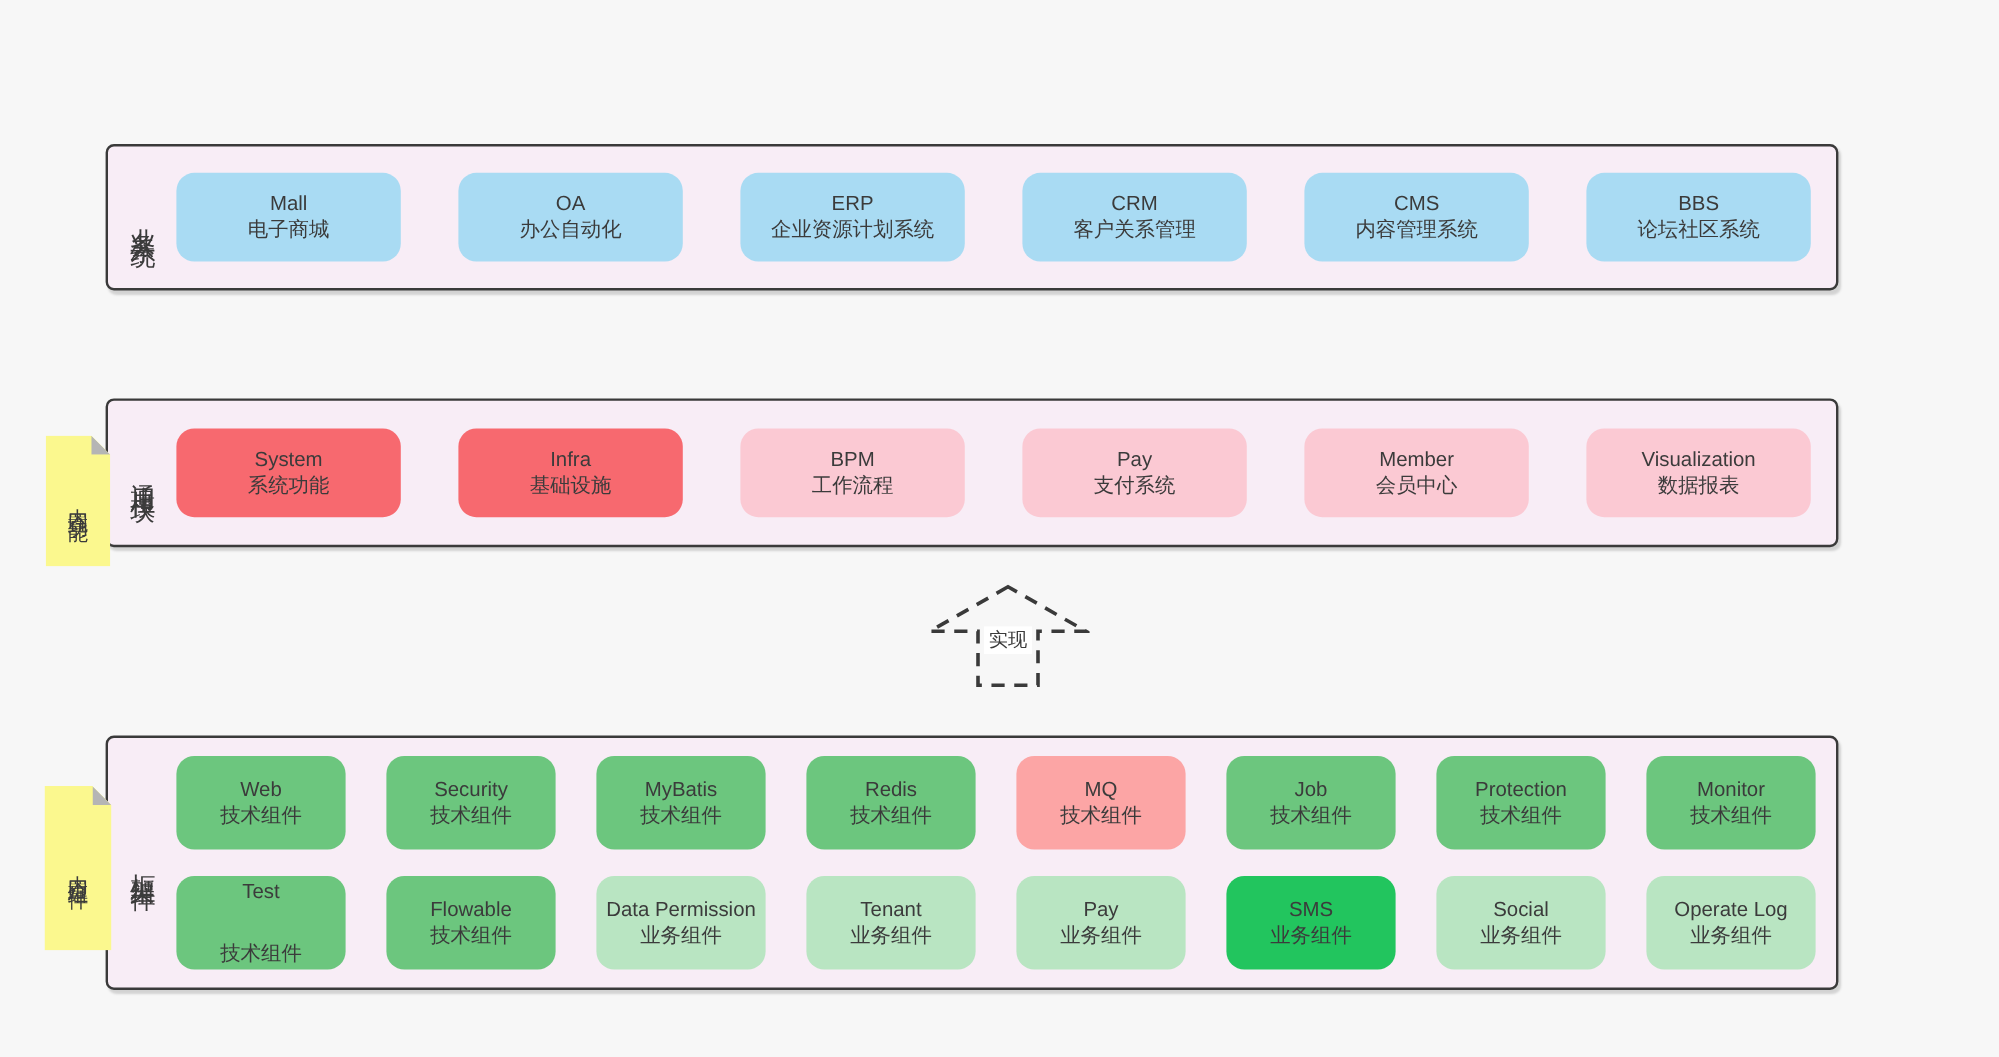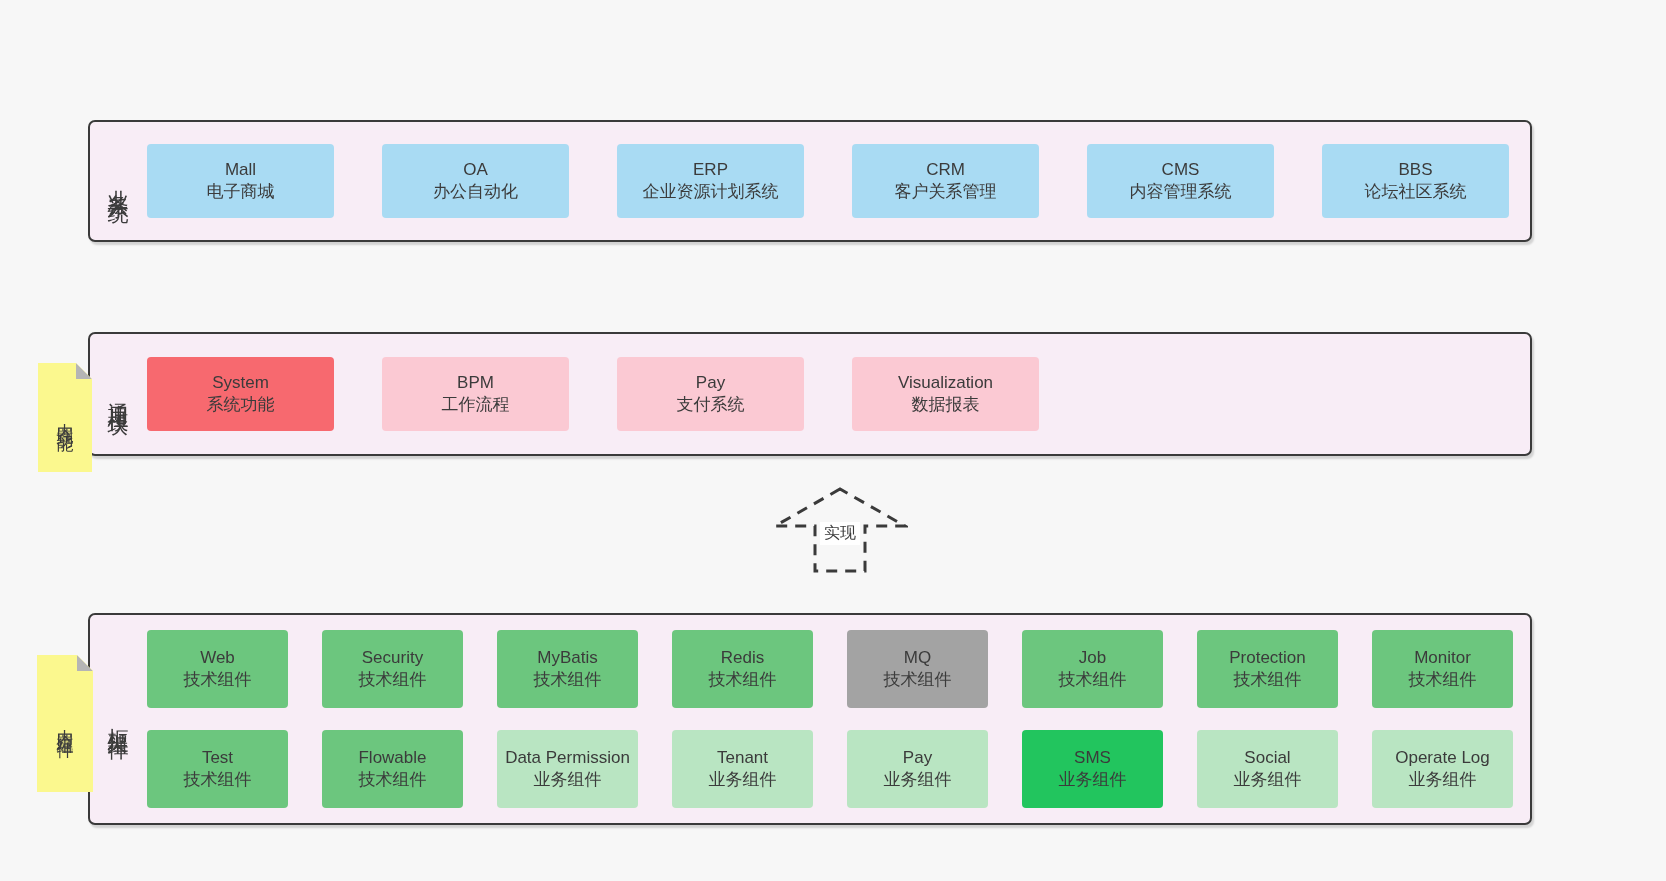--- a/index.html
+++ b/index.html
@@ -30,21 +30,21 @@
   .band-rows {
     position:absolute; left:57px; right:20px; top:0; bottom:0;
     display:flex; flex-direction:column; justify-content:center; gap:22px;
   }
   .box-row { display:flex; }
   .band--six  .box-row { gap:48px; }
   .band--eight .box-row { gap:34px; }
 
   .box {
     display:flex; flex-direction:column; align-items:center; justify-content:center;
-    border-radius:4px; text-align:center; line-height:1.32; font-size:17px;
+    border-radius:15px; text-align:center; line-height:1.32; font-size:17px;
     color:#3b3b3b; flex:none; padding:2px;
     box-sizing:border-box;
   }
   .band--six  .box { width:187px; height:74px; }
   .band--eight .box { width:141px; height:78px; }
 
   
   .note {
     position:absolute; z-index:5; background:#fbf88e;
     clip-path:polygon(0 0, calc(100% - 16px) 0, 100% 16px, 100% 100%, 0 100%);
@@ -111,27 +111,35 @@
 
 
   <section class="band band--six" id="band1">
     <div class="band-label">通用模块</div>
     <div class="band-rows">
         <div class="box-row">
           <div class="box" style="background: rgb(247, 105, 111);">
             <div>System</div>
             <div>系统功能</div>
           </div>
+          <div class="box" style="background: rgb(247, 105, 111);">
+            <div>Infra</div>
+            <div>基础设施</div>
+          </div>
           <div class="box" style="background: rgb(251, 201, 211);">
             <div>BPM</div>
             <div>工作流程</div>
           </div>
           <div class="box" style="background: rgb(251, 201, 211);">
             <div>Pay</div>
             <div>支付系统</div>
+          </div>
+          <div class="box" style="background: rgb(251, 201, 211);">
+            <div>Member</div>
+            <div>会员中心</div>
           </div>
           <div class="box" style="background: rgb(251, 201, 211);">
             <div>Visualization</div>
             <div>数据报表</div>
           </div>
         </div>
       </div>
   </section>
   <aside class="note" id="note-features">
     <span class="note-text">内置功能</span>
@@ -157,39 +165,39 @@
             <div>技术组件</div>
           </div>
           <div class="box" style="background: rgb(108, 198, 126);">
             <div>MyBatis</div>
             <div>技术组件</div>
           </div>
           <div class="box" style="background: rgb(108, 198, 126);">
             <div>Redis</div>
             <div>技术组件</div>
           </div>
-          <div class="box" style="background: #a3a3a3; text-align: center;">
+          <div class="box" style="background: #fca5a5; text-align: center;">
             <div>MQ</div>
             <div>技术组件</div>
           </div>
           <div class="box" style="background: rgb(108, 198, 126);">
             <div>Job</div>
             <div>技术组件</div>
           </div>
           <div class="box" style="background: rgb(108, 198, 126);">
             <div>Protection</div>
             <div>技术组件</div>
           </div>
           <div class="box" style="background: rgb(108, 198, 126);">
             <div>Monitor</div>
             <div>技术组件</div>
           </div>
         </div>
         <div class="box-row">
-          <div class="box" style="background: rgb(108, 198, 126);">
+          <div class="box" style="background: rgb(108, 198, 126); justify-content: space-between;">
             <div>Test</div>
             <div>技术组件</div>
           </div>
           <div class="box" style="background: rgb(108, 198, 126);">
             <div>Flowable</div>
             <div>技术组件</div>
           </div>
           <div class="box" style="background: rgb(185, 229, 194);">
             <div>Data Permission</div>
             <div>业务组件</div>

